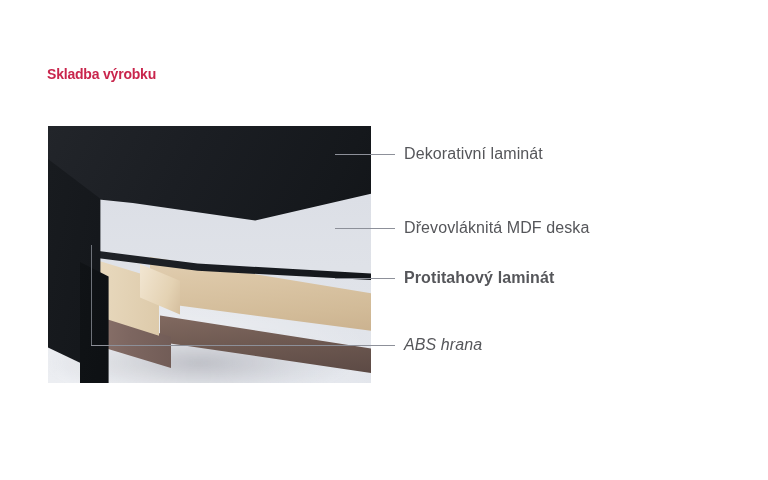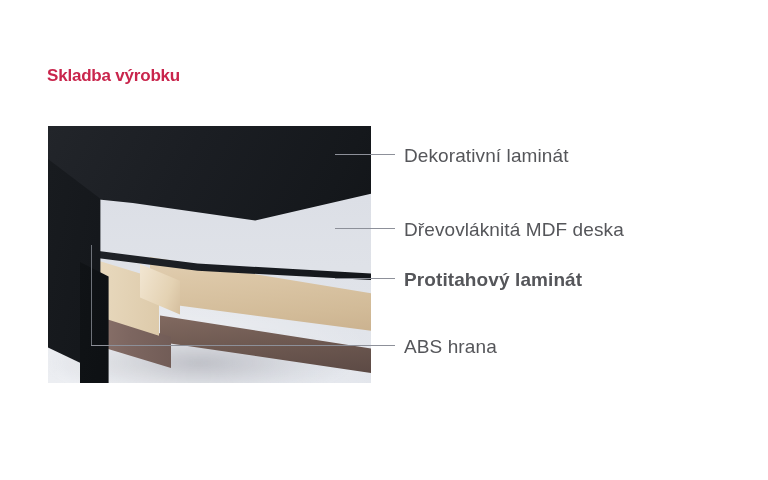--- a/index.html
+++ b/index.html
@@ -20,21 +20,21 @@
     position: absolute;
     inset: 0;
     background: #ffffff;
   }
 
   
   .page-title {
     position: absolute;
     left: 47px;
     top: 66px;
-    font-size: 17px;
+    font-size: 14px;
     font-weight: bold;
     letter-spacing: -0.2px;
     color: #c9254c;
     white-space: nowrap;
   }
 
   
   .figure {
     position: absolute;
     left: 48px;
@@ -172,21 +172,21 @@
   }
   .leader-v {
     position: absolute;
     background: #6e7279;
     width: 1px;
   }
 
   
   .callout-label {
     position: absolute;
-    font-size: 19px;
+    font-size: 16px;
     color: #55565a;
     white-space: nowrap;
     letter-spacing: 0.1px;
   }
 </style>
 </head>
 <body>
 
 <div id="page-root">
 
@@ -217,15 +217,15 @@
   <div class="callout-label" style="left:404px; top:145px;">Dekorativní laminát</div>
 
   <div class="leader" style="left:335px; top:228px; width:60px;"></div>
   <div class="callout-label" style="left:404px; top:219px;">Dřevovláknitá MDF deska</div>
 
   <div class="leader" style="left:335px; top:278px; width:60px;"></div>
   <div class="callout-label" style="left:404px; top:269px;font-weight:bold;">Protitahový laminát</div>
 
   <div class="leader-v" style="left:91px; top:245px; height:101px;"></div>
   <div class="leader" style="left:91px; top:345px; width:304px;"></div>
-  <div class="callout-label" style="left:404px; top:336px;">ABS hrana</div>
+  <div class="callout-label" style="left:404px; top:336px;font-style:italic;">ABS hrana</div>
 
 </div>
 
 </body></html>

